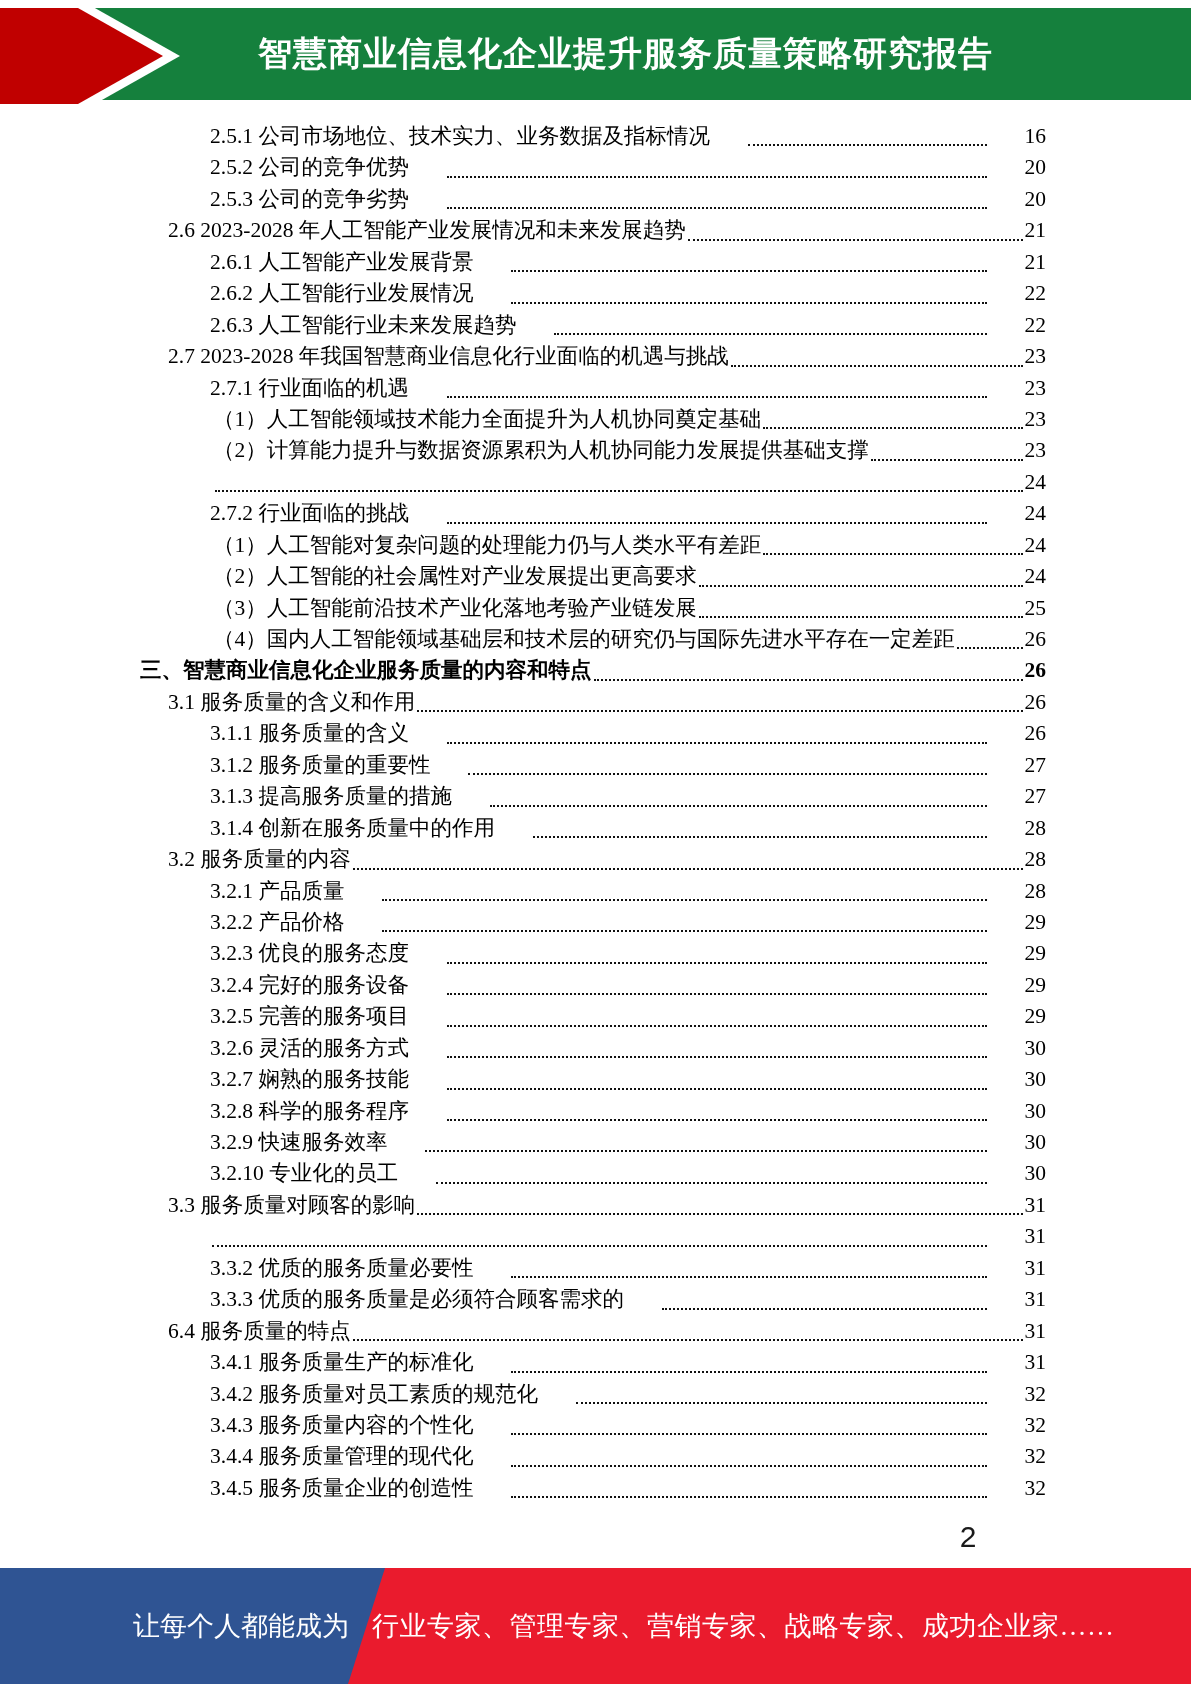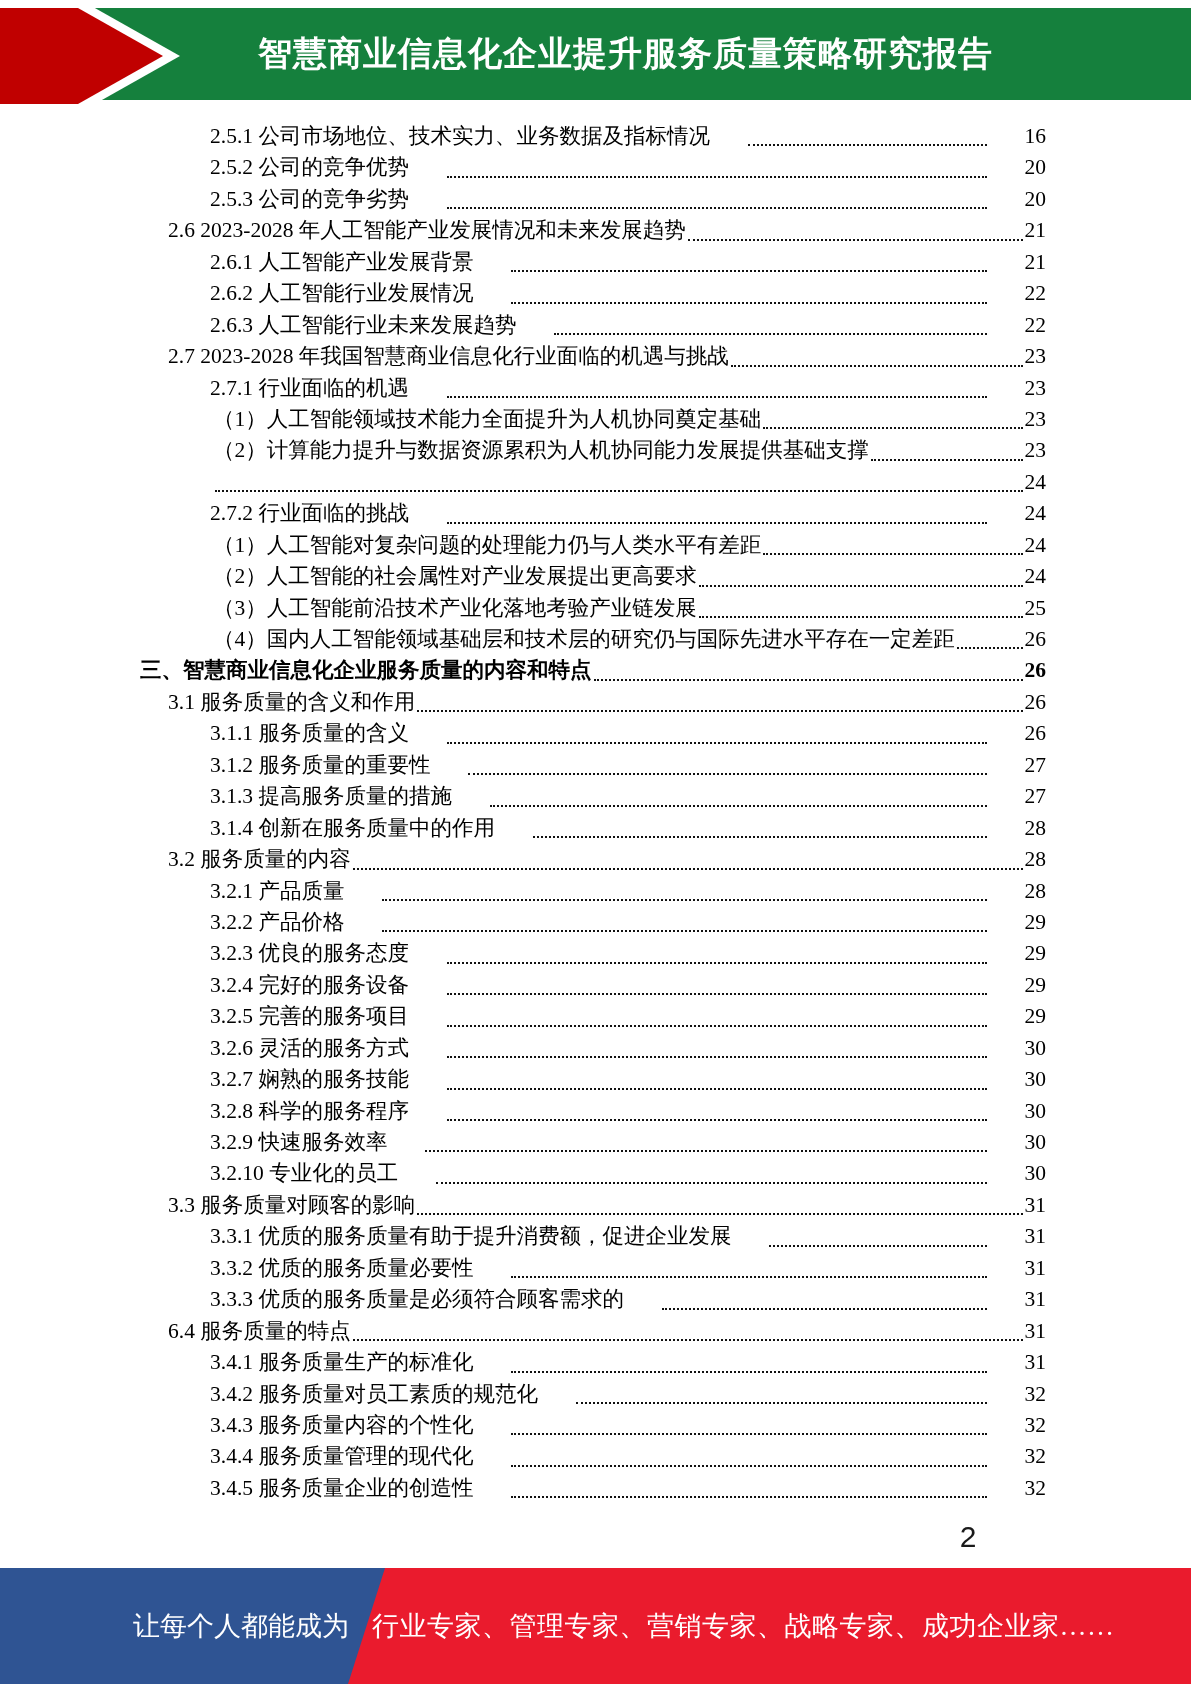--- a/index.html
+++ b/index.html
@@ -251,21 +251,20 @@
     <span class="lbl">3.2.10 专业化的员工</span>
     <span class="dots"></span>
     <span class="pg">30</span>
   </div>
     <div class="toc-row lvl2">
     <span class="lbl">3.3 服务质量对顾客的影响</span>
     <span class="dots"></span>
     <span class="pg">31</span>
   </div>
     <div class="toc-row lvl3">
-    <span class="lbl">3.3.1 优质的服务质量有助于提升消费额，促进企业发展</span>
     <span class="dots"></span>
     <span class="pg">31</span>
   </div>
     <div class="toc-row lvl3">
     <span class="lbl">3.3.2 优质的服务质量必要性</span>
     <span class="dots"></span>
     <span class="pg">31</span>
   </div>
     <div class="toc-row lvl3">
     <span class="lbl">3.3.3 优质的服务质量是必须符合顾客需求的</span>

